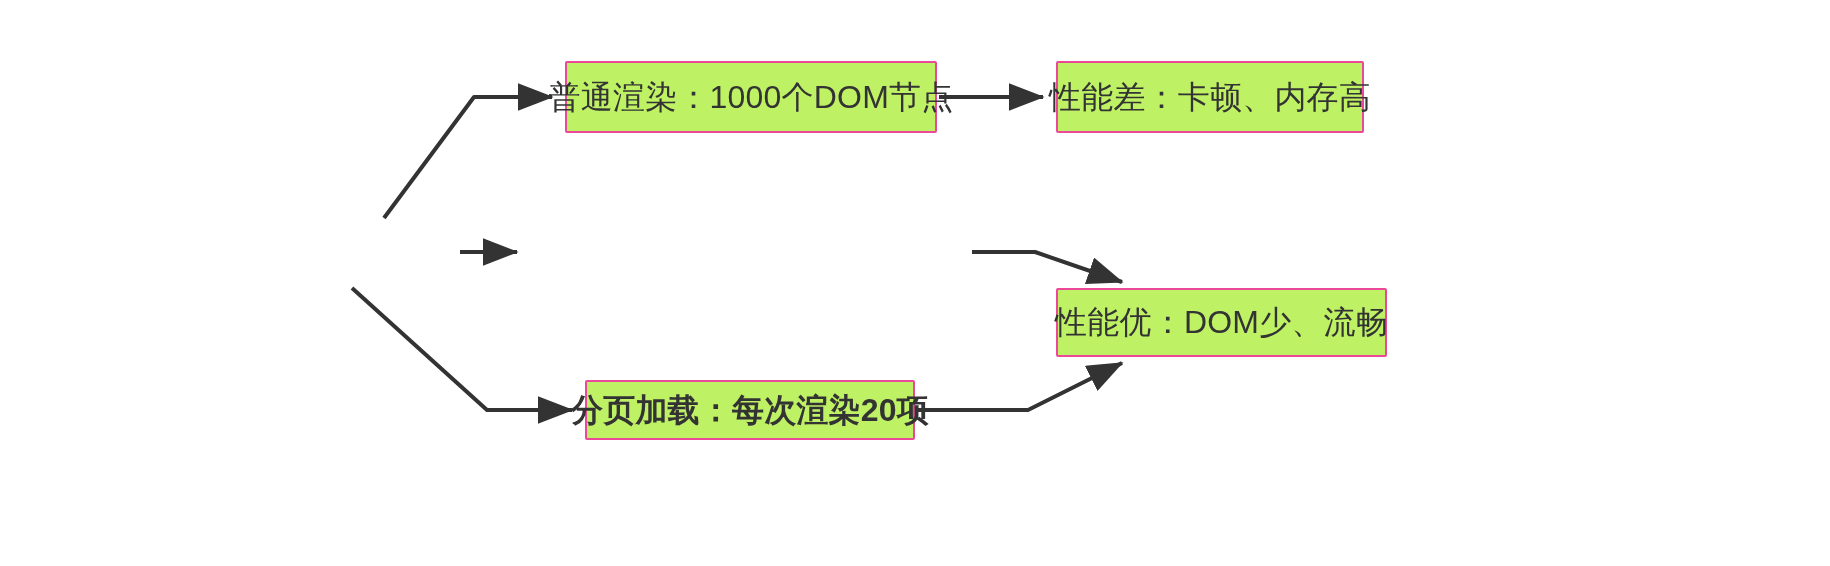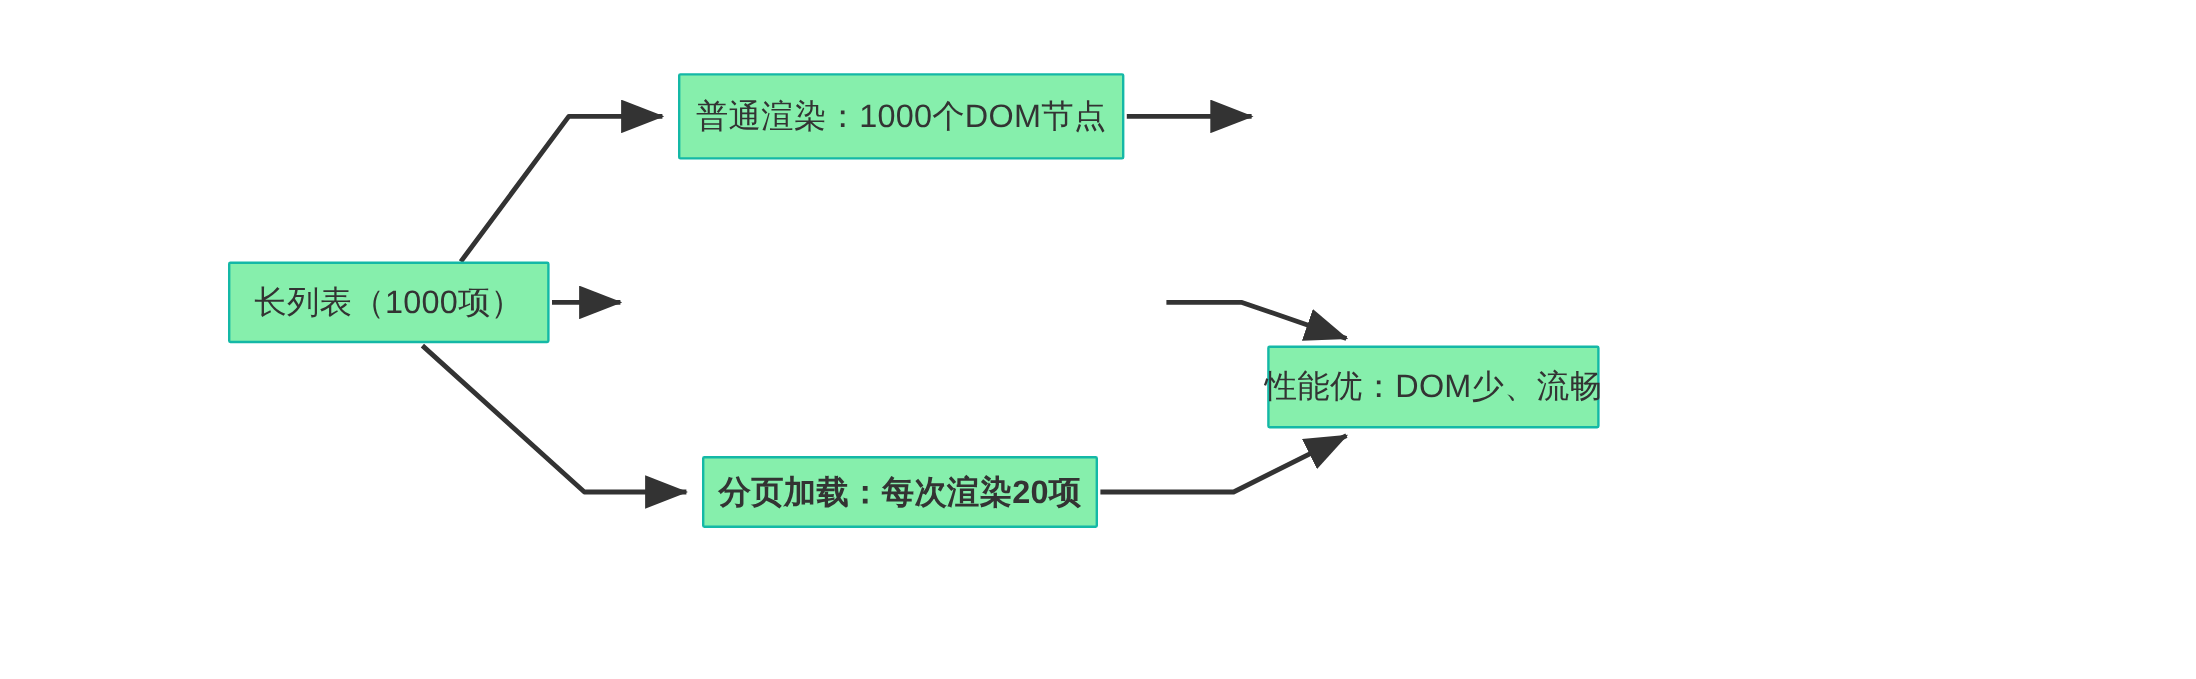--- a/index.html
+++ b/index.html
@@ -20,28 +20,28 @@
   #edge-layer {
     position: absolute;
     left: 0;
     top: 0;
     width: 1830px;
     height: 566px;
   }
   .node {
     position: absolute;
     box-sizing: border-box;
-    background: #86efac;
-    border: 2px solid #14b8a6;
+    background: #bef264;
+    border: 2px solid #ec4899;
     border-radius: 2px;
     display: flex;
     align-items: center;
     justify-content: center;
     color: #333333;
-    font-size: 27px;
+    font-size: 32px;
     line-height: 1.2;
     letter-spacing: 0.2px;
     white-space: nowrap;
     z-index: 2;
   }
 </style>
 </head>
 <body>
 
 <div id="diagram-root">
@@ -59,31 +59,31 @@
 
     <path d="M 460 252 L 517 252" fill="none" stroke="#333333" stroke-width="4" marker-end="url(#arrowhead)"></path>
 
     <path d="M 352 288 L 487 410 L 572 410" fill="none" stroke="#333333" stroke-width="4" stroke-linejoin="round" marker-end="url(#arrowhead)"></path>
 
     <path d="M 972 252 L 1035 252 L 1122 282" fill="none" stroke="#333333" stroke-width="4" stroke-linejoin="round" marker-end="url(#arrowhead)"></path>
 
     <path d="M 917 410 L 1028 410 L 1122 363" fill="none" stroke="#333333" stroke-width="4" stroke-linejoin="round" marker-end="url(#arrowhead)"></path>
   </svg>
 
-  <div class="node" style="left:190px; top:218px; width:268px; height:68px;">
-    <span>长列表（1000项）</span>
-  </div>
 
   <div class="node" style="left:565px; top:61px; width:372px; height:72px;">
     <span>普通渲染：1000个DOM节点</span>
   </div>
 
+  <div class="node" style="left:1056px; top:61px; width:308px; height:72px;">
+    <span>性能差：卡顿、内存高</span>
+  </div>
 
 
   <div class="node" style="left:585px; top:380px; width:330px; height:60px;font-weight:bold;">
     <span>分页加载：每次渲染20项</span>
   </div>
 
-  <div class="node" style="left:1056px; top:288px; width:277px; height:69px;">
+  <div class="node" style="left:1056px; top:288px; width:331px; height:69px;">
     <span>性能优：DOM少、流畅</span>
   </div>
 
 </div>
 
 </body></html>

